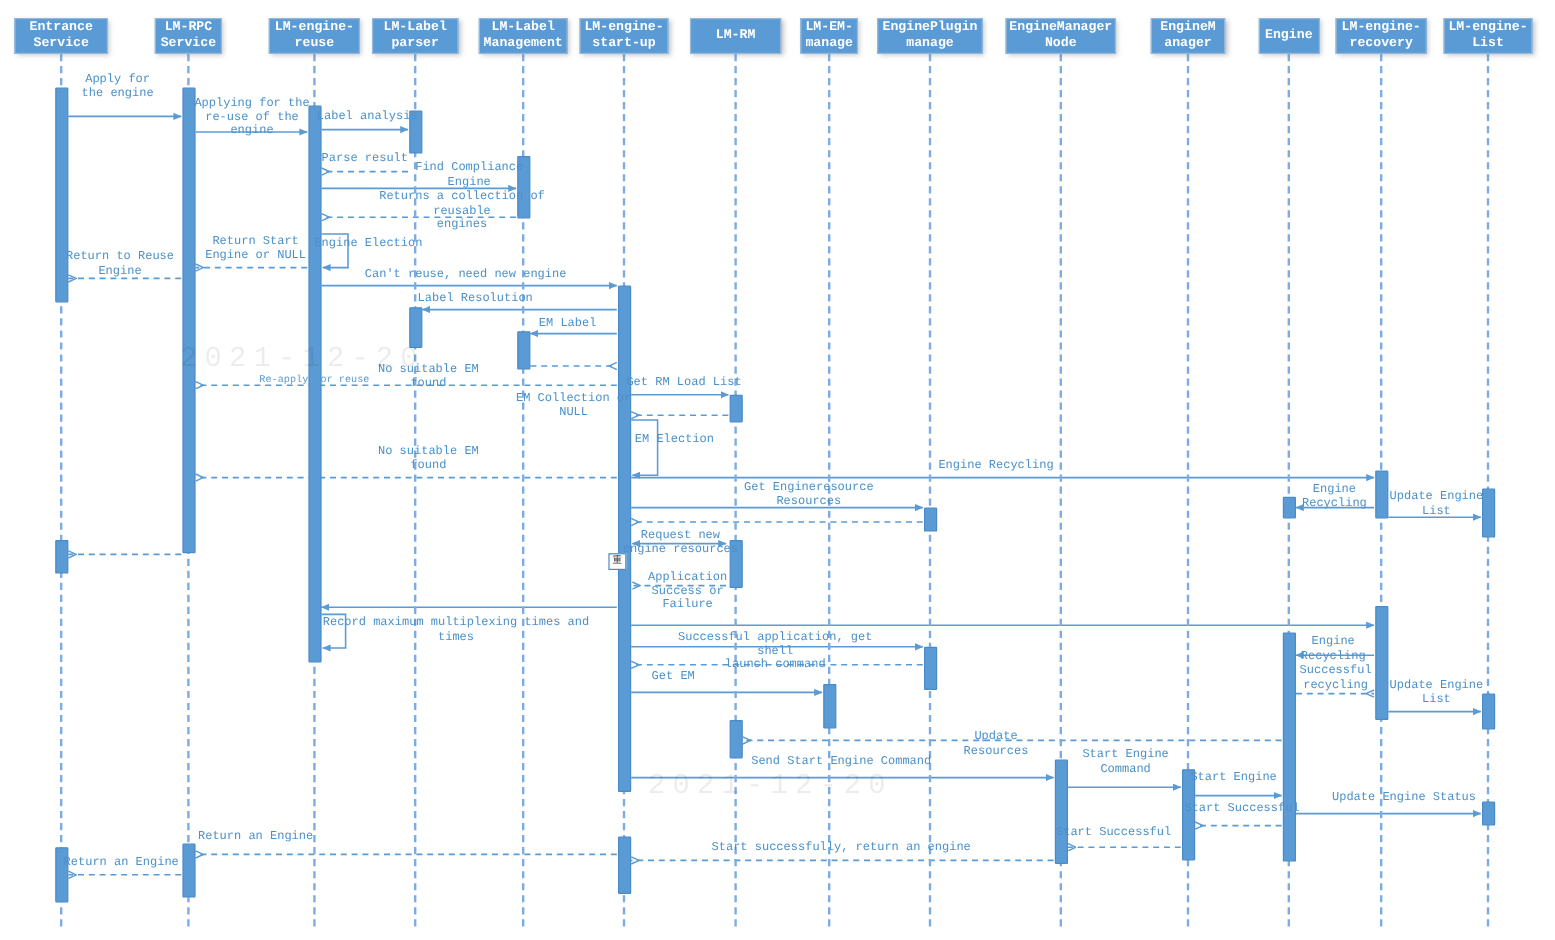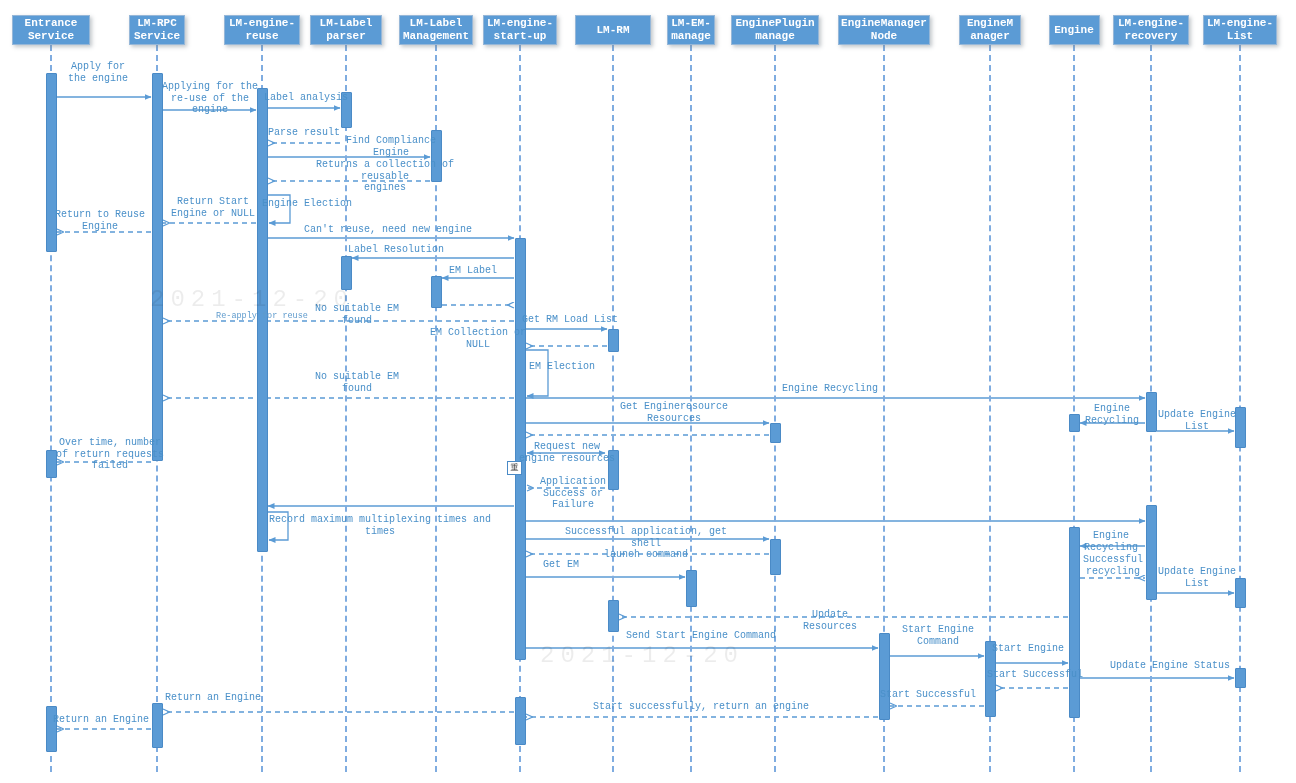--- a/index.html
+++ b/index.html
@@ -196,23 +196,20 @@
     <div class="msg-label" style="left: 307px; top: 371px; width: 100px;">No suitable EM
 found</div>
     <div class="msg-label" style="left: 775px; top: 383px; width: 110px;">Engine Recycling</div>
     <div class="msg-label" style="left: 1064.5px; top: 403px; width: 95px;">Engine Recycling</div>
     <div class="msg-label" style="left: 1149.5px; top: 409px; width: 95px;">Update Engine
 List</div>
     <div class="msg-label" style="left: 609px; top: 401px; width: 130px;">Get Engineresource
 Resources</div>
     <div class="msg-label" style="left: 517px; top: 441px; width: 100px;">Request new
 engine resources</div>
-    <div class="msg-label" style="left: 50px; top: 437px; width: 120px;">Over time, number
-of return requests
-failed</div>
     <div class="msg-label" style="left: 528px; top: 476px; width: 90px;">Application
 Success or
 Failure</div>
     <div class="msg-label" style="left: 265px; top: 514px; width: 230px;">Record maximum multiplexing times and times</div>
     <div class="msg-label" style="left: 1063.5px; top: 530px; width: 95px;">Engine Recycling</div>
     <div class="msg-label" style="left: 556px; top: 526px; width: 180px;">Successful application, get shell
 launch command</div>
     <div class="msg-label" style="left: 1073px; top: 554px; width: 80px;">Successful
 recycling</div>
     <div class="msg-label" style="left: 1149.5px; top: 566px; width: 95px;">Update Engine

